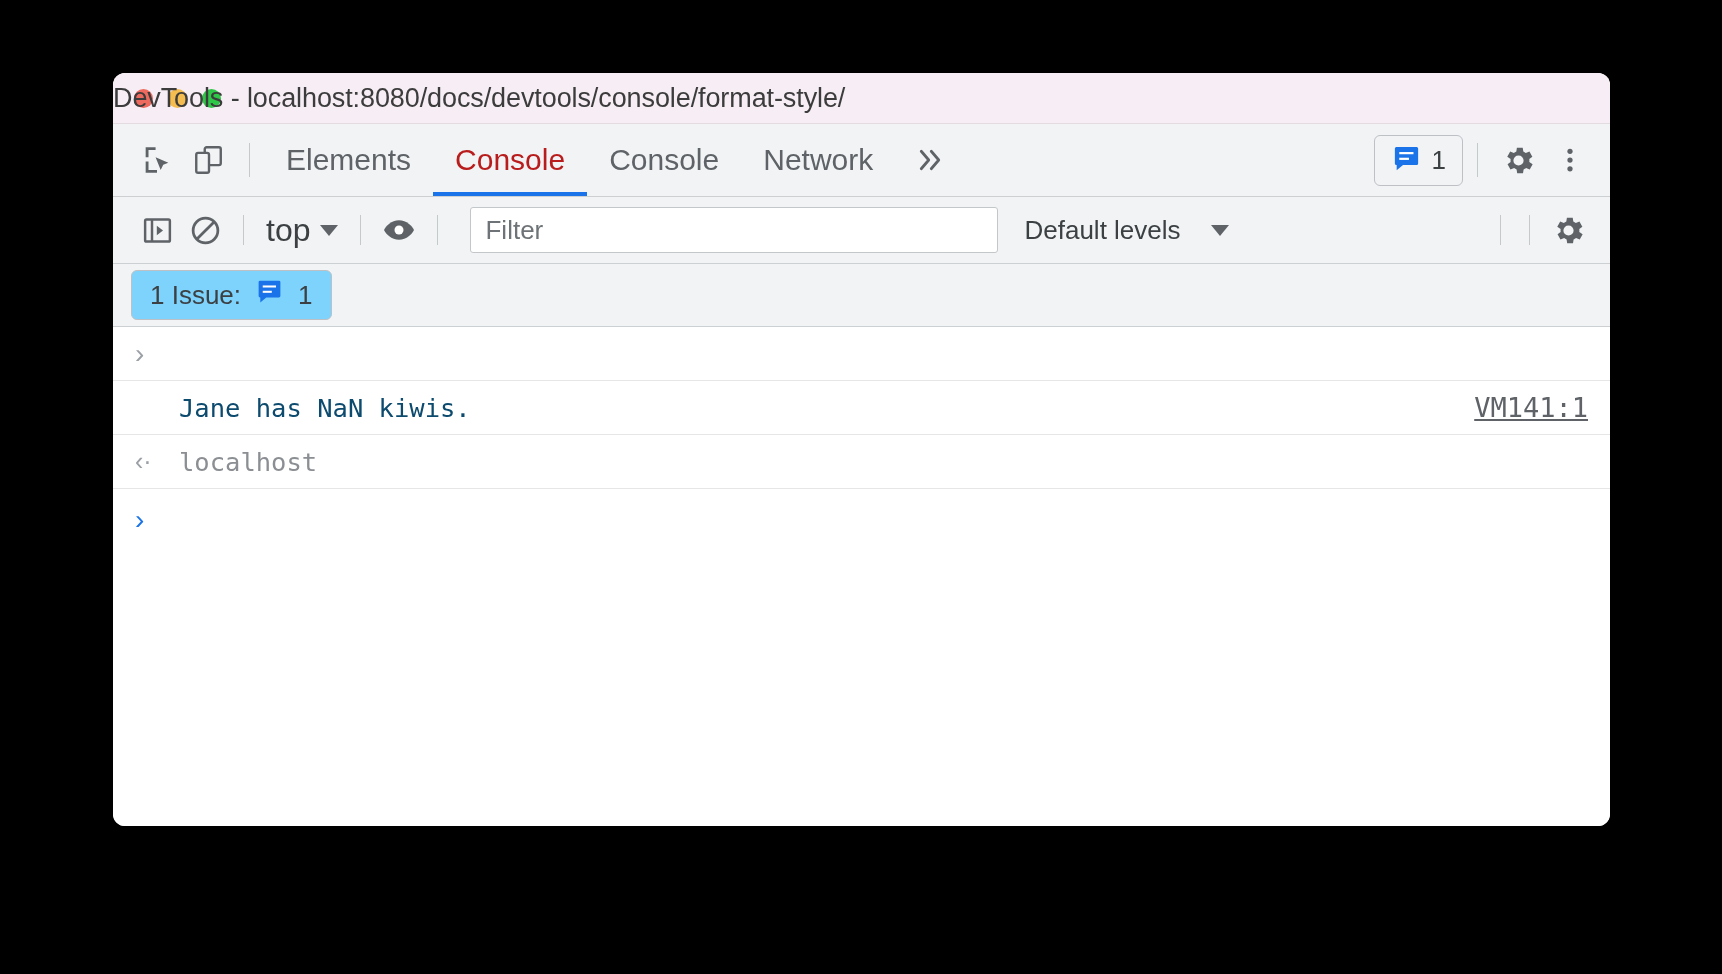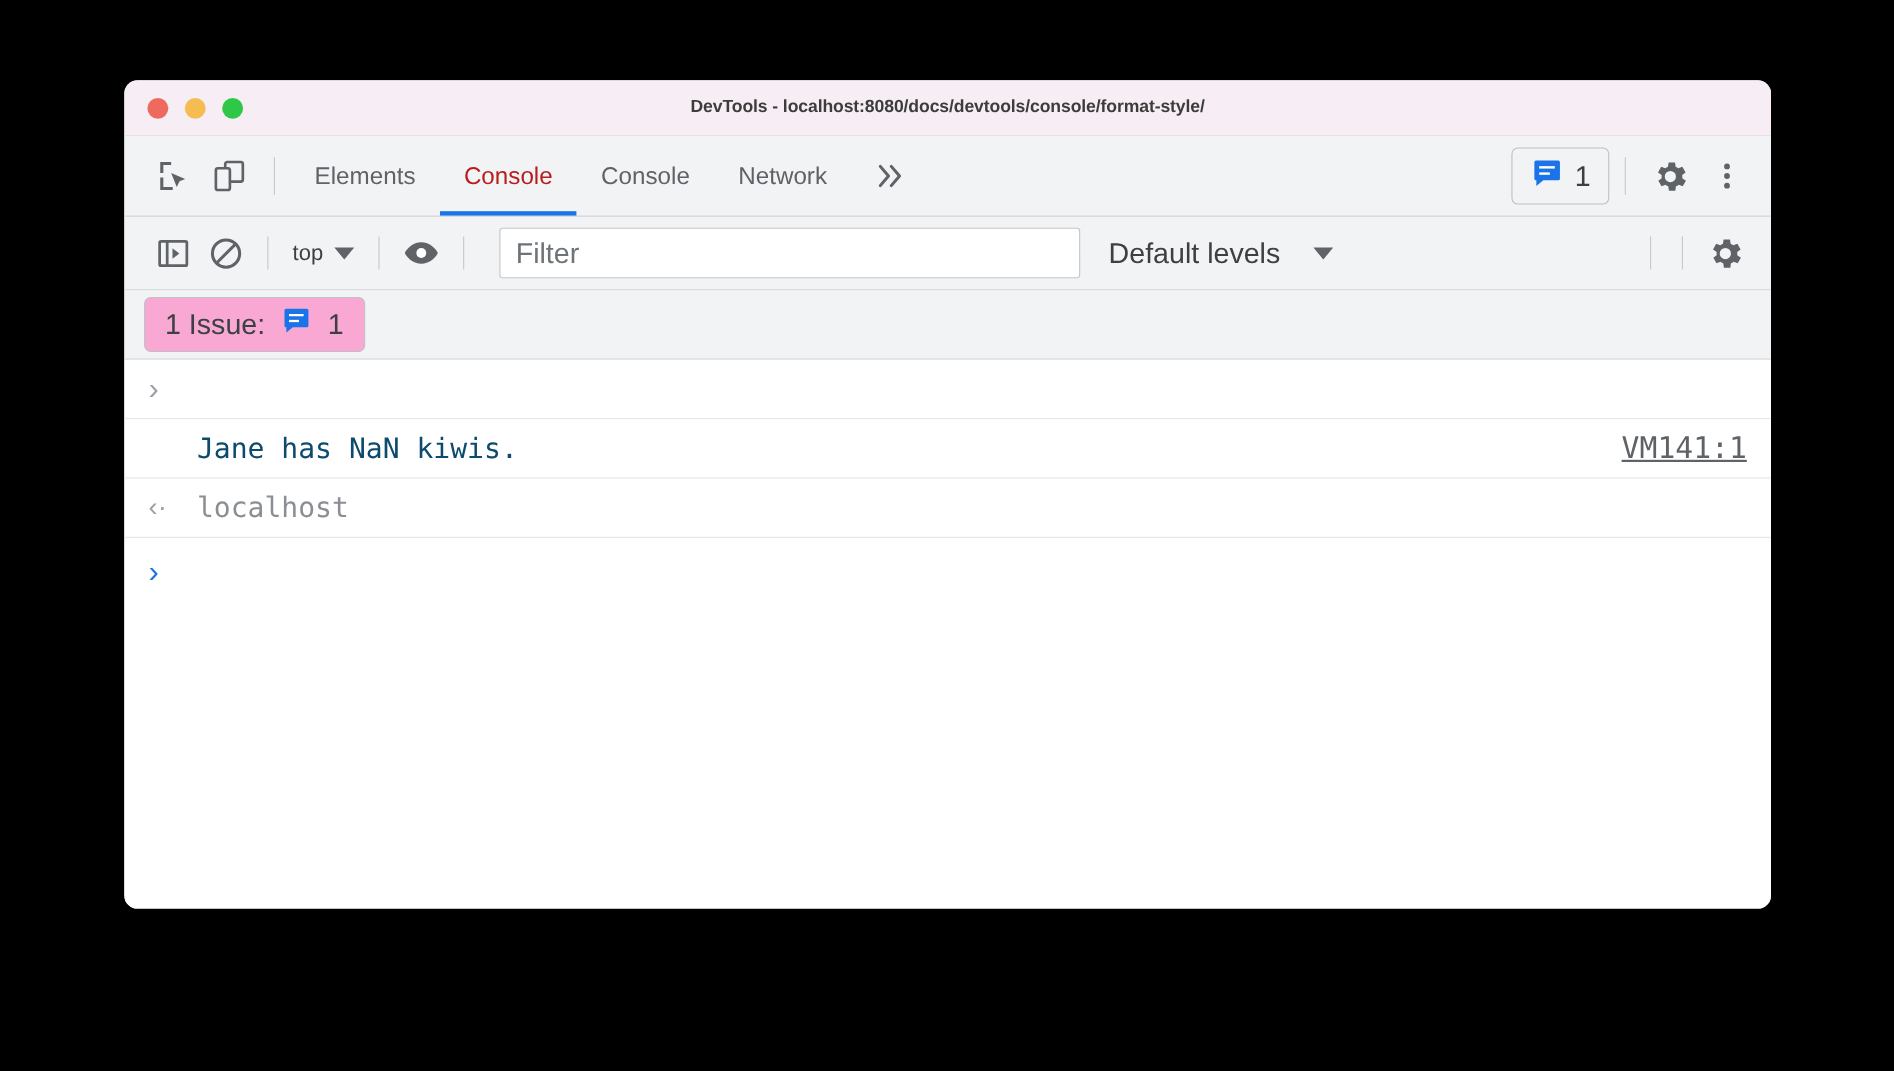--- a/index.html
+++ b/index.html
@@ -51,23 +51,22 @@
     height: 19px;
     border-radius: 50%;
   }
   .dot.red    { background: #ee6a5f; }
   .dot.yellow { background: #f5bd4f; }
   .dot.green  { background: #2fc747; }
   .title-text {
     position: absolute;
     left: 0;
     right: 0;
-    text-align: center;
-    font-size: 16px;
-    font-weight: bold;
+    font-size: 27px;
+    font-weight: normal;
     color: #3c3c3c;
     letter-spacing: -0.1px;
     pointer-events: none;
   }
 
   
   .tabbar {
     height: 72px;
     background: #f1f3f4;
     border-bottom: 1px solid #cdd0d2;
@@ -92,21 +91,21 @@
   }
   .tabs {
     display: flex;
     align-items: stretch;
     height: 72px;
   }
   .tab {
     display: flex;
     align-items: center;
     padding: 0 22px;
-    font-size: 22px;
+    font-size: 30px;
     color: #5f6368;
     position: relative;
     white-space: nowrap;
   }
   .tab.active {
     color: #b91c1c;
   }
   .tab.active::after {
     content: "";
     position: absolute;
@@ -159,21 +158,21 @@
   .ct-div {
     width: 1px;
     height: 30px;
     background: #c6c9cb;
     margin: 0 14px;
   }
   .ct-select {
     display: flex;
     align-items: center;
     gap: 10px;
-    font-size: 20px;
+    font-size: 32px;
     color: #3c4043;
     padding: 0 8px;
   }
   .caret {
     width: 0; height: 0;
     border-left: 9px solid transparent;
     border-right: 9px solid transparent;
     border-top: 11px solid #5f6368;
   }
   .filter-input {
@@ -215,21 +214,21 @@
     display: flex;
     align-items: center;
     padding-left: 18px;
   }
   .issues-button {
     display: flex;
     align-items: center;
     gap: 14px;
     border: 1px solid #bdc1c6;
     border-radius: 6px;
-    background: #f9a8d4;
+    background: #7dd3fc;
     padding: 6px 18px;
     font-size: 26px;
     color: #3c4043;
   }
 
   
   .console {
     background: #ffffff;
     height: calc(753px - 50px - 73px - 67px - 63px);
   }

